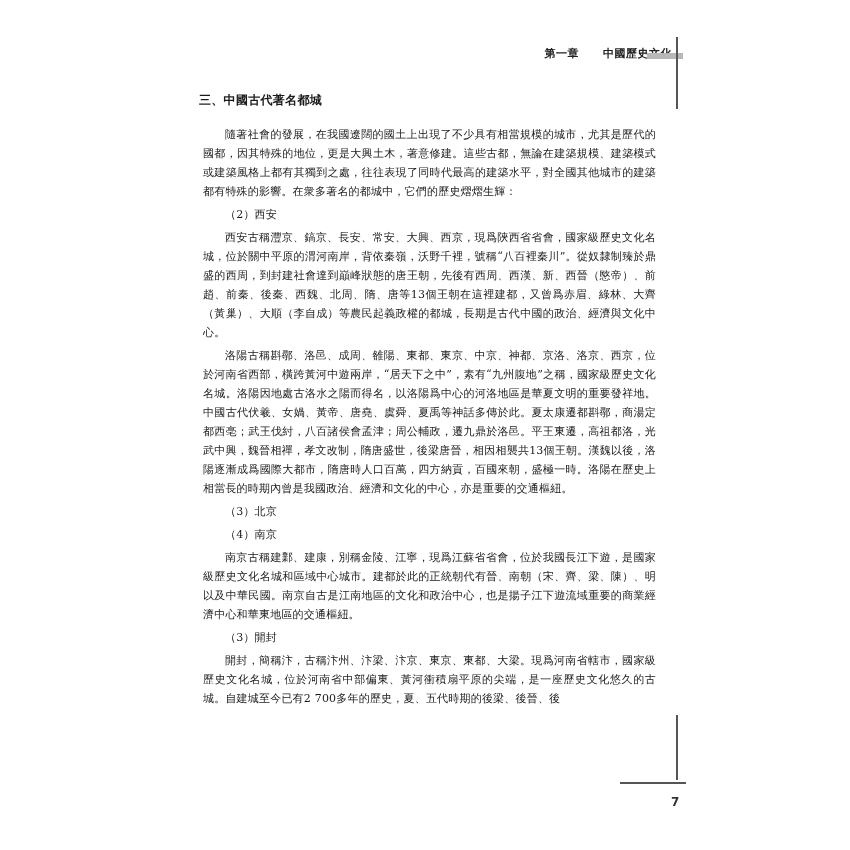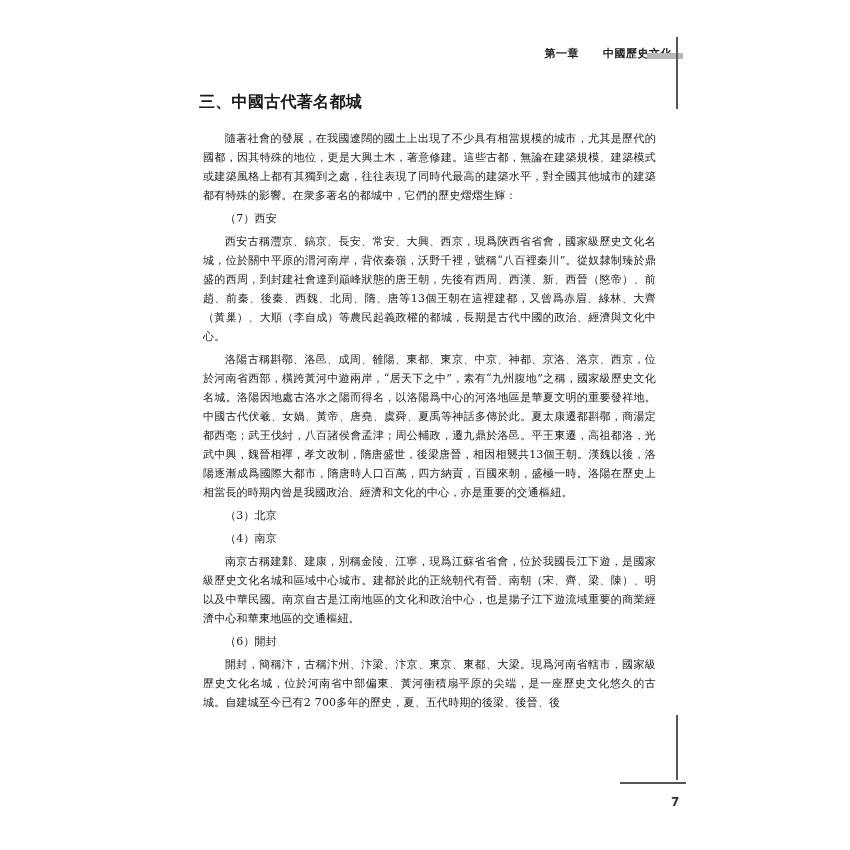--- a/index.html
+++ b/index.html
@@ -29,21 +29,21 @@
     .page-number {
       position: absolute; top: 795px; left: 671px;
       font-family: "DejaVu Sans", "Liberation Sans", sans-serif;
       font-size: 12px; font-weight: bold; color: #333;
     }
     .content {
       position: absolute; left: 199px; top: 92px; width: 461px;
     }
     .section-title {
       font-family: "DejaVu Sans", "Liberation Sans", sans-serif;
-      font-size: 16px; font-weight: bold; margin: 0 0 16px 0; letter-spacing: 0.3px;
+      font-size: 12px; font-weight: bold; margin: 0 0 16px 0; letter-spacing: 0.3px;
     }
     p {
       margin: 4px; font-size: 11px; line-height: 19px; text-align: justify;
       text-indent: 2em; letter-spacing: 0.2px;
     }
     .subhead { text-indent: 2em; }
   </style>
 </head>
 <body>
 
@@ -53,25 +53,25 @@
 <div class="head-bar"></div>
 <div class="crop-v-top"></div>
 <div class="crop-v-bottom"></div>
 <div class="crop-h-bottom"></div>
 <div class="page-number">7</div>
 
 <div class="content">
   <div class="section-title">三、中國古代著名都城</div>
   <p>隨著社會的發展，在我國遼闊的國土上出現了不少具有相當規模的城市，尤其是歷代的國都，因其特殊的地位，更是大興土木，著意修建。這些古都，無論在建築規模、建築模式或建築風格上都有其獨到之處，往往表現了同時代最高的建築水平，對全國其他城市的建築都有特殊的影響。在衆多著名的都城中，它們的歷史熠熠生輝：</p>
 
-  <p class="subhead">（7）西安</p>
+  <p class="subhead">（2）西安</p>
   <p>西安古稱灃京、鎬京、長安、常安、大興、西京，現爲陝西省省會，國家級歷史文化名城，位於關中平原的渭河南岸，背依秦嶺，沃野千裡，號稱“八百裡秦川”。從奴隸制臻於鼎盛的西周，到封建社會達到巔峰狀態的唐王朝，先後有西周、西漢、新、西晉（愍帝）、前趙、前秦、後秦、西魏、北周、隋、唐等13個王朝在這裡建都，又曾爲赤眉、綠林、大齊（黃巢）、大順（李自成）等農民起義政權的都城，長期是古代中國的政治、經濟與文化中心。</p>
 
   <p>洛陽古稱斟鄩、洛邑、成周、雒陽、東都、東京、中京、神都、京洛、洛京、西京，位於河南省西部，橫跨黃河中遊兩岸，“居天下之中”，素有“九州腹地”之稱，國家級歷史文化名城。洛陽因地處古洛水之陽而得名，以洛陽爲中心的河洛地區是華夏文明的重要發祥地。中國古代伏羲、女媧、黃帝、唐堯、虞舜、夏禹等神話多傳於此。夏太康遷都斟鄩，商湯定都西亳；武王伐紂，八百諸侯會孟津；周公輔政，遷九鼎於洛邑。平王東遷，高祖都洛，光武中興，魏晉相禪，孝文改制，隋唐盛世，後梁唐晉，相因相襲共13個王朝。漢魏以後，洛陽逐漸成爲國際大都市，隋唐時人口百萬，四方納貢，百國來朝，盛極一時。洛陽在歷史上相當長的時期內曾是我國政治、經濟和文化的中心，亦是重要的交通樞紐。</p>
 
   <p class="subhead">（3）北京</p>
 
   <p class="subhead">（4）南京</p>
   <p>南京古稱建鄴、建康，別稱金陵、江寧，現爲江蘇省省會，位於我國長江下遊，是國家級歷史文化名城和區域中心城市。建都於此的正統朝代有晉、南朝（宋、齊、梁、陳）、明以及中華民國。南京自古是江南地區的文化和政治中心，也是揚子江下遊流域重要的商業經濟中心和華東地區的交通樞紐。</p>
 
-  <p class="subhead">（6）開封</p>
+  <p class="subhead">（3）開封</p>
   <p>開封，簡稱汴，古稱汴州、汴梁、汴京、東京、東都、大梁。現爲河南省轄市，國家級歷史文化名城，位於河南省中部偏東、黃河衝積扇平原的尖端，是一座歷史文化悠久的古城。自建城至今已有2 700多年的歷史，夏、五代時期的後梁、後晉、後</p>
 </div>
 
 </body></html>

